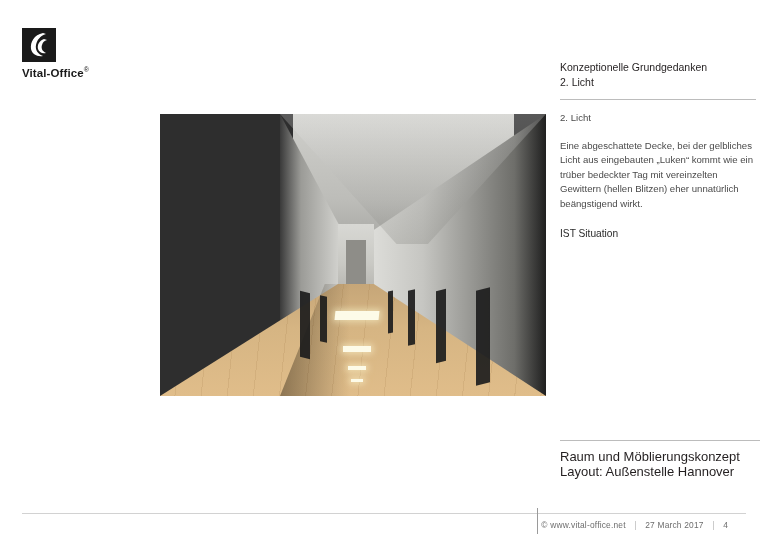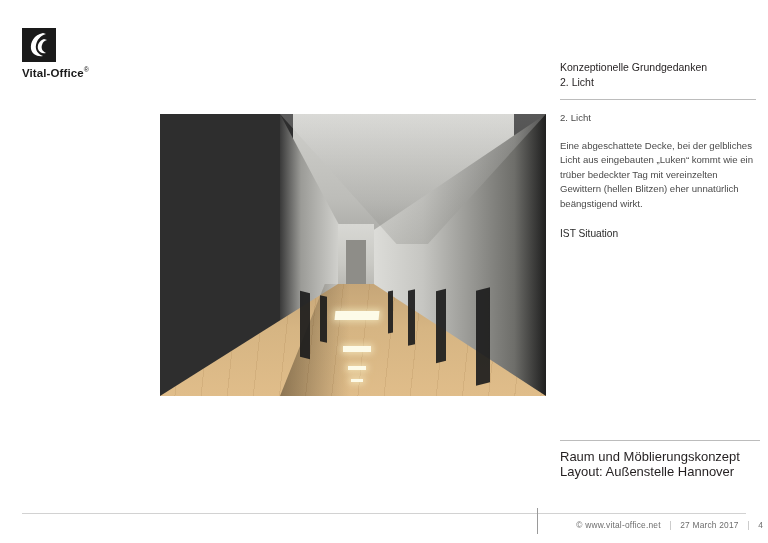--- a/index.html
+++ b/index.html
@@ -115,21 +115,21 @@
   
   .footer-rule {
     position: absolute;
     left: 22px;
     top: 513px;
     width: 724px;
     border-top: 1px solid #d2d2d2;
   }
   .footer {
     position: absolute;
-    right: 5px;
+    right: 40px;
     top: 520px;
     font-size: 8.4px;
     color: #6d6d6d;
     letter-spacing: 0.2px;
     white-space: nowrap;
   }
   .footer .sep {
     color: #b6b6b6;
     padding: 0 6px;
   }

